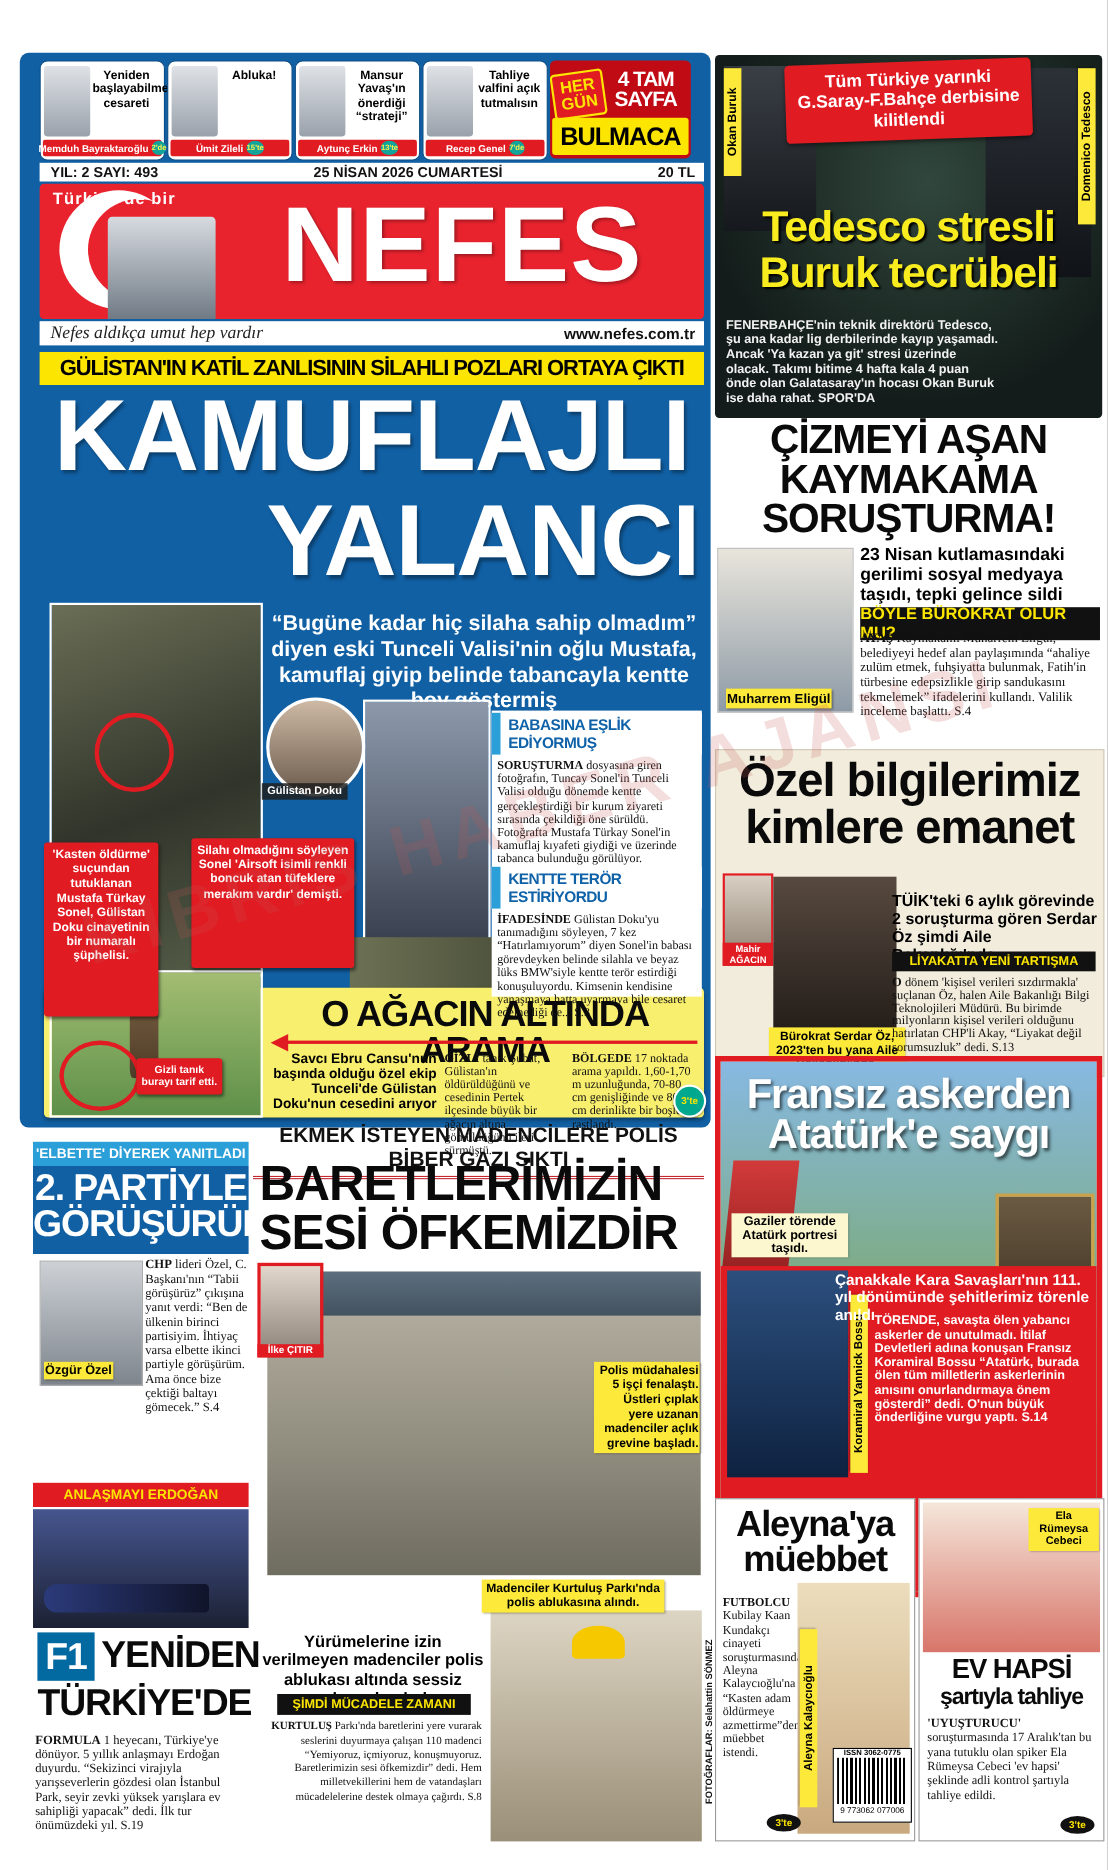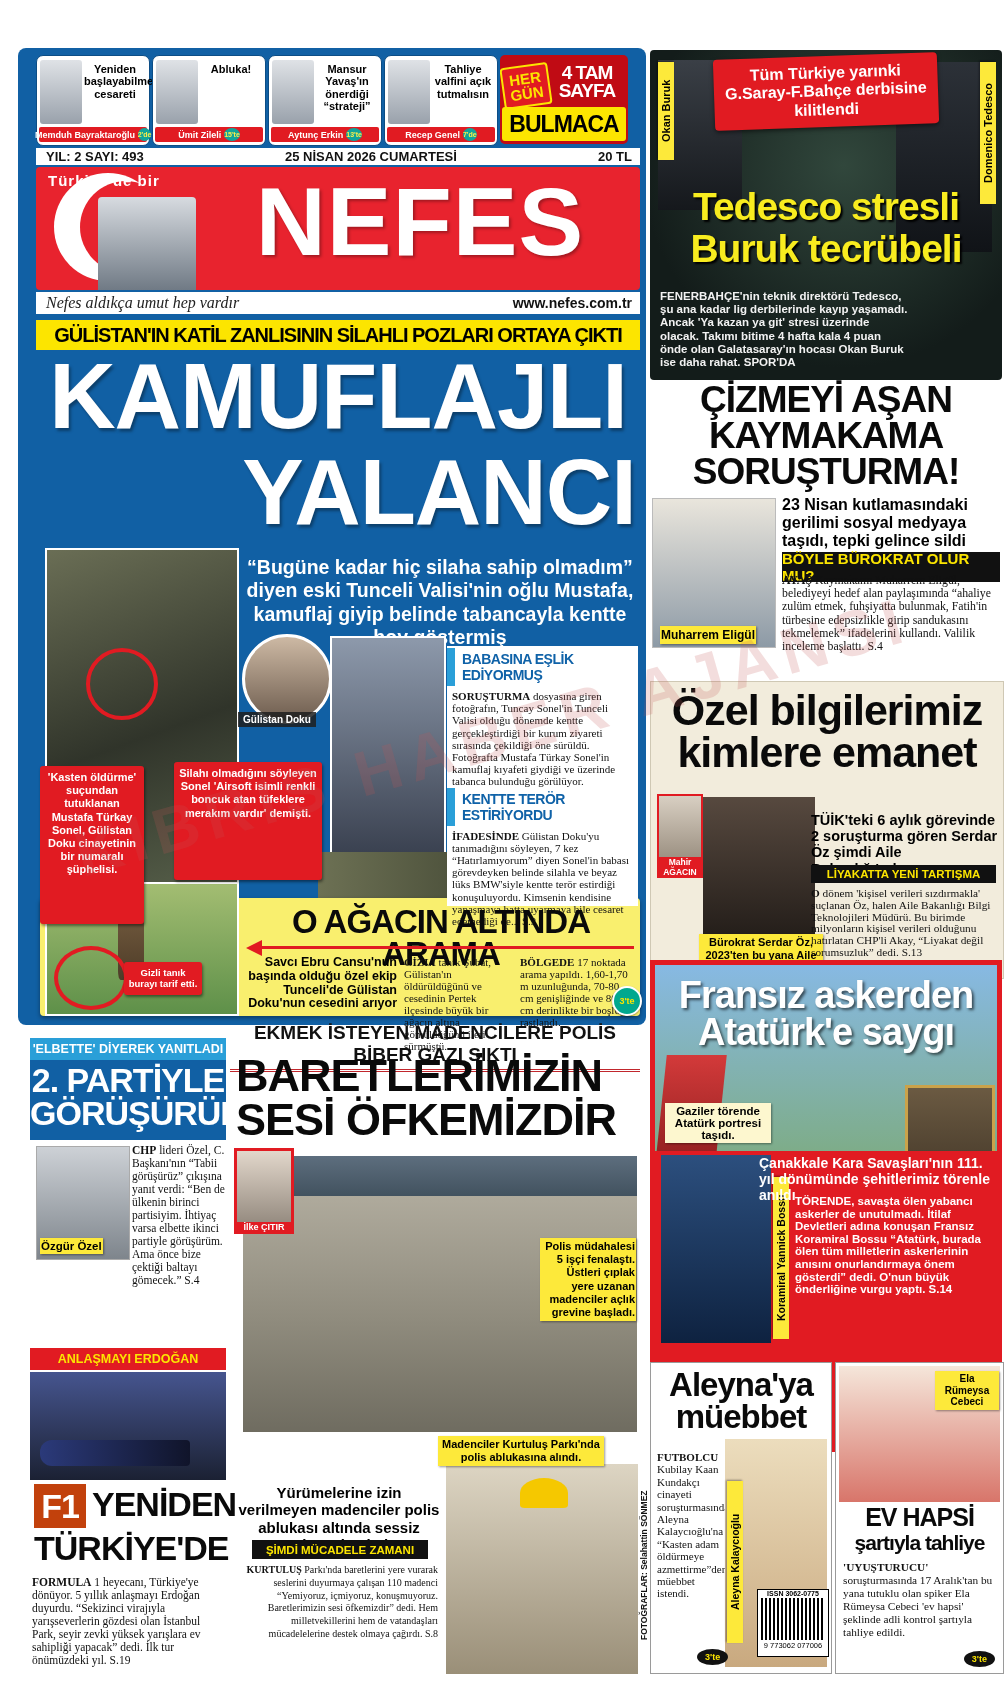--- a/index.html
+++ b/index.html
@@ -200,21 +200,21 @@
     <div>2. PARTİYLE</div>
     <div>GÖRÜŞÜRÜM</div>
   </div>
   <div class="abs" style="left:36px;top:1146px;width:92px;height:112px;background:linear-gradient(#cdd1d6,#7e858c);border:1px solid #aaa;"></div>
   <div class="abs chip-yellow" style="left:40px;top:1238px;font-size:11.5px;">Özgür Özel</div>
   <div class="abs serif" style="left:132px;top:1144px;width:94px;font-size:11.5px;line-height:13px;"><b>CHP</b><span> lideri Özel, C. Başkanı'nın “Tabii görüşürüz” çıkışına yanıt verdi: “Ben de ülkenin birinci partisiyim. İhtiyaç varsa elbette ikinci partiyle görüşürüm. Ama önce bize çektiği baltayı gömecek.” S.4</span></div>
 
   <div class="abs center" style="left:30px;top:1348px;width:196px;height:22px;background:#e11b22;color:#fce500;font-weight:bold;font-size:12.5px;line-height:22px;">ANLAŞMAYI ERDOĞAN AÇIKLADI</div>
   <div class="abs" style="left:30px;top:1372px;width:196px;height:108px;background:linear-gradient(#46558f,#1b2133);"></div>
   <div class="abs" style="left:40px;top:1440px;width:150px;height:26px;background:linear-gradient(90deg,#2b3a7a,#10142a);border-radius:12px 4px 4px 12px;"></div>
-  <div class="abs hl" style="left:34px;top:1484px;width:52px;height:44px;background:#c2410c;color:#fff;font-size:34px;display:flex;align-items:center;justify-content:center;">F1</div>
+  <div class="abs hl" style="left:34px;top:1484px;width:52px;height:44px;background:#0369a1;color:#fff;font-size:34px;display:flex;align-items:center;justify-content:center;">F1</div>
   <div class="abs hl" style="left:92px;top:1488px;color:#0a0a0a;font-size:34px;">YENİDEN</div>
   <div class="abs hl" style="left:34px;top:1532px;color:#0a0a0a;font-size:34px;">TÜRKİYE'DE</div>
   <div class="abs serif" style="left:32px;top:1576px;width:194px;font-size:11.5px;line-height:13px;"><b>FORMULA</b><span> 1 heyecanı, Türkiye'ye dönüyor. 5 yıllık anlaşmayı Erdoğan duyurdu. “Sekizinci virajıyla yarışseverlerin gözdesi olan İstanbul Park, seyir zevki yüksek yarışlara ev sahipliği yapacak” dedi. İlk tur önümüzdeki yıl. S.19</span></div>
 
   <div class="abs center" style="left:230px;top:1022px;width:410px;font-weight:bold;font-size:19px;color:#111;border-bottom:3px double #c1272d;padding-bottom:3px;">EKMEK İSTEYEN MADENCİLERE POLİS BİBER GAZI SIKTI</div>
   <div class="abs hl" style="left:236px;top:1054px;width:404px;color:#0a0a0a;font-size:45px;">
     <div>BARETLERİMİZİN</div>
     <div>SESİ ÖFKEMİZDİR</div>
   </div>
   <div class="abs" style="left:234px;top:1148px;width:54px;height:80px;border:3px solid #e11b22;background:linear-gradient(#e2d7cb,#8d8378);z-index:10;">

